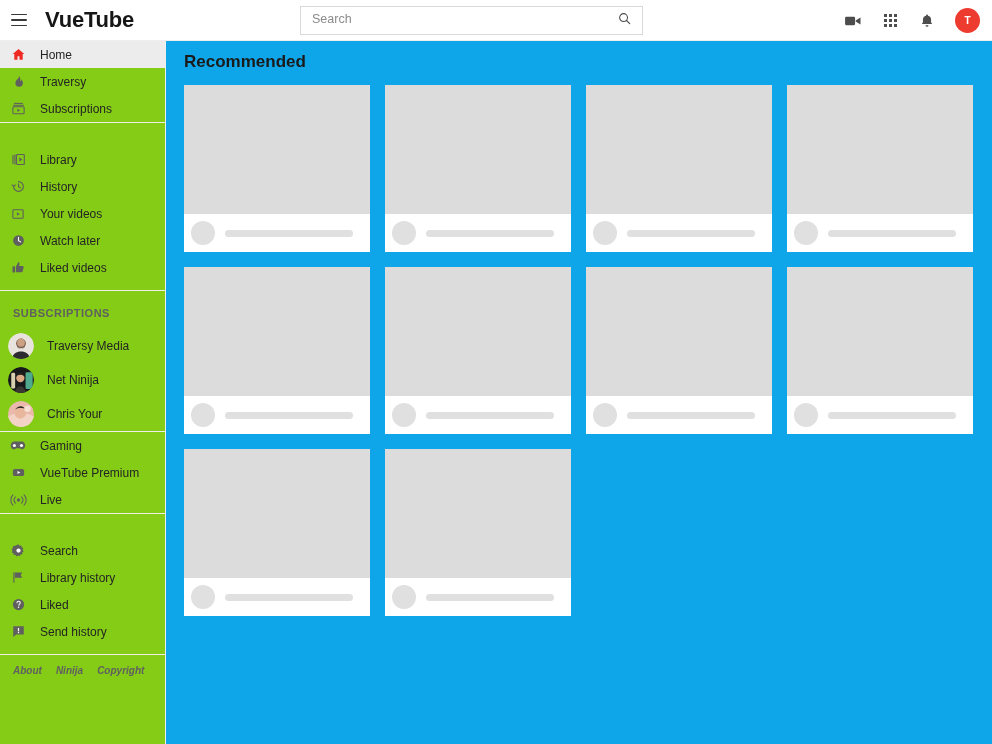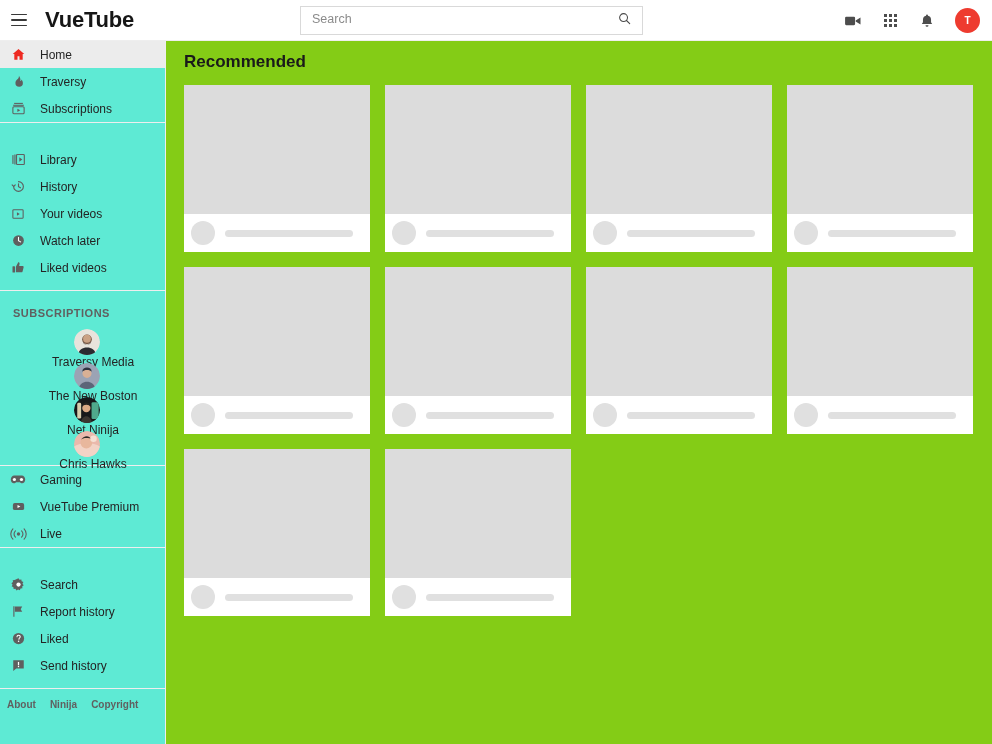--- a/index.html
+++ b/index.html
@@ -68,21 +68,21 @@
     background: #ee3b2f; color: #fff;
     font-size: 10px; font-weight: bold;
     display: flex; align-items: center; justify-content: center;
     cursor: pointer; margin-left: 1px;
   }
 
   
   .sidebar {
     position: absolute; left: 0; top: 41px;
     width: 166px; height: 703px;
-    background: #5eead4;
+    background: #84cc16;
     border-right: 1px solid #eeeeee;
     overflow: hidden;
   }
   .nav-group { padding: 0; }
   .nav-group + .nav-group { border-top: 1px solid #eeeeee; }
   .nav-item {
     height: 27px; display: flex; align-items: center;
     padding-left: 6px; cursor: pointer;
   }
   .nav-item.active { background: #ececec; }
@@ -98,44 +98,44 @@
   .group-pad-top { padding-top: 23px; }
   .group-pad-bot { padding-bottom: 9px; }
 
   .sec-title {
     font-size: 11px; font-weight: bold; color: #606060;
     letter-spacing: 0.5px; padding: 16px 0 10px 13px;
   }
 
   .chan-item {
     height: 34px; display: flex; align-items: center;
-    padding-left: 8px; cursor: pointer; flex-direction: column;
+    padding-left: 8px; cursor: pointer;
   }
   .chan-av {
     width: 26px; height: 26px; border-radius: 50%;
     flex: 0 0 26px; overflow: hidden; position: relative;
   }
   .chan-name {
     font-size: 12px; color: #242424; margin-left: 13px; white-space: nowrap;
   }
 
   .footer-links {
     border-top: 1px solid #eeeeee;
-    padding: 10px 0 0 7px;
-    display: flex; gap: 14px;
+    padding: 10px 0 0 13px;
+    display: flex; gap: 14px; font-style: italic;
   }
   .footer-links span {
     font-size: 10px; font-weight: bold; color: #606060; cursor: pointer;
   }
 
   
   .main {
     position: absolute; left: 166px; top: 41px;
     width: 826px; height: 703px;
-    background: #84cc16; overflow: hidden;
+    background: #0ea5e9; overflow: hidden;
   }
   .page-title {
     font-size: 17px; font-weight: bold; color: #1a1a1a;
     padding: 11px 0 0 18px;
   }
   .card-grid {
     display: flex; flex-wrap: wrap;
     gap: 15px 15px;
     padding: 13px 0 0 18px;
     width: 826px;
@@ -297,31 +297,20 @@
           <circle cx="20" cy="20" r="20" fill="#e8e3dc"></circle>
           <circle cx="20" cy="16" r="7.5" fill="#7a5a48"></circle>
           <circle cx="20" cy="15" r="6" fill="#caa184"></circle>
           <path d="M13.5 17.5a6.5 6.5 0 0 0 13 0c0 4.5-2.6 6.5-6.5 6.5s-6.5-2-6.5-6.5z" fill="#41352e"></path>
           <path d="M6 40c1.5-8 7-11.5 14-11.5S32.5 32 34 40z" fill="#2b2b30"></path>
         </svg>
       </span>
       <span class="chan-name">Traversy Media</span>
     </div>
 
-    <div class="chan-item">
-      <span class="chan-av">
-        <svg width="26" height="26" viewBox="0 0 40 40">
-          <circle cx="20" cy="20" r="20" fill="#9ba3b4"></circle>
-          <circle cx="20" cy="16" r="7" fill="#d9b095"></circle>
-          <path d="M12.8 13.5c0-4.5 3.3-6.5 7.2-6.5s7.2 2 7.2 6.5c-1.5-1.8-4-2.6-7.2-2.6s-5.7.8-7.2 2.6z" fill="#2f3340"></path>
-          <path d="M7 40c1.5-7.5 7-11 13-11s11.5 3.5 13 11z" fill="#5c6578"></path>
-        </svg>
-      </span>
-      <span class="chan-name">The New Boston</span>
-    </div>
 
     <div class="chan-item">
       <span class="chan-av">
         <svg width="26" height="26" viewBox="0 0 40 40">
           <circle cx="20" cy="20" r="20" fill="#17181a"></circle>
           <rect x="27" y="8" width="11" height="26" rx="2" fill="#4fa98c"></rect>
           <rect x="5" y="9" width="6" height="24" rx="2" fill="#d8cfae"></rect>
           <circle cx="19" cy="17" r="6.4" fill="#d9a884"></circle>
           <path d="M12.6 16c0-5 2.8-7.4 6.4-7.4S25.4 11 25.4 16c-1-2.8-3-4-6.4-4s-5.4 1.2-6.4 4z" fill="#23211f"></path>
           <path d="M10 40c1.5-7 5-10.5 9-10.5S26.5 33 28 40z" fill="#3a3631"></path>
@@ -333,21 +322,21 @@
     <div class="chan-item">
       <span class="chan-av">
         <svg width="26" height="26" viewBox="0 0 40 40">
           <circle cx="20" cy="20" r="20" fill="#eab9ac"></circle>
           <path d="M0 24c6-4 12-5 20-5s14 1 20 5v16H0z" fill="#f2d3c6"></path>
           <circle cx="19" cy="18" r="9" fill="#e8b79d"></circle>
           <path d="M10.5 14c2-4 6-6 9-6s6.5 2 8 5c-2-1.5-5-2.2-8.5-2.2s-6.5.8-8.5 3.2z" fill="#2e2a27"></path>
           <circle cx="30" cy="12" r="5" fill="#f6e0d4"></circle>
         </svg>
       </span>
-      <span class="chan-name">Chris Hawks</span>
+      <span class="chan-name">Chris Your</span>
     </div>
   </div>
 
   <div class="nav-group">
     <div class="nav-item">
       <span class="ico">
         <svg width="16" height="13" viewBox="0 0 24 18">
           <path d="M6.4 3h11.2c3 0 5.2 2.6 5.2 6s-2 5.8-4.6 5.8c-1.6 0-2.4-.9-3.2-1.8h-6c-.8.9-1.6 1.8-3.2 1.8C3.2 14.8 1.2 12.4 1.2 9S3.4 3 6.4 3z" fill="#5f5f5f"></path>
           <circle cx="6.6" cy="9" r="2.4" fill="#fff"></circle>
           <circle cx="17.2" cy="9" r="2.4" fill="#fff"></circle>
@@ -386,21 +375,21 @@
       </span>
       <span class="lbl">Search</span>
     </div>
     <div class="nav-item">
       <span class="ico">
         <svg width="14" height="15" viewBox="0 0 24 24">
           <rect x="4" y="3" width="1.9" height="18" fill="#5f5f5f"></rect>
           <path d="M6.6 3.6h12.6l-2.6 4.4 2.6 4.4H6.6z" fill="#5f5f5f"></path>
         </svg>
       </span>
-      <span class="lbl">Report history</span>
+      <span class="lbl">Library history</span>
     </div>
     <div class="nav-item">
       <span class="ico">
         <svg width="15" height="15" viewBox="0 0 24 24">
           <circle cx="12" cy="12" r="9" fill="#5f5f5f"></circle>
           <path d="M9.6 9.3c0-1.6 1.2-2.6 2.6-2.6 1.5 0 2.6 1 2.6 2.4 0 2-2.1 2.1-2.1 3.9" fill="none" stroke="#fff" stroke-width="1.7" stroke-linecap="round"></path>
           <circle cx="12.1" cy="16.4" r="1.2" fill="#fff"></circle>
         </svg>
       </span>
       <span class="lbl">Liked</span>

